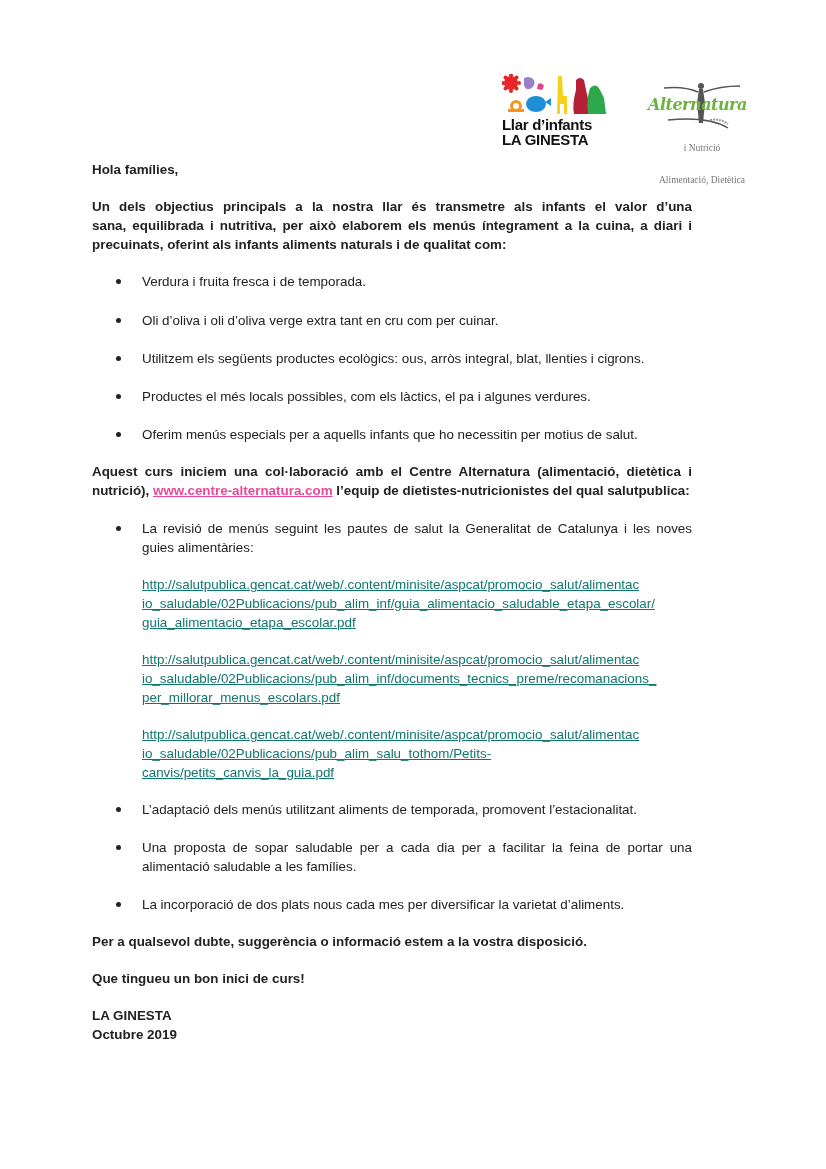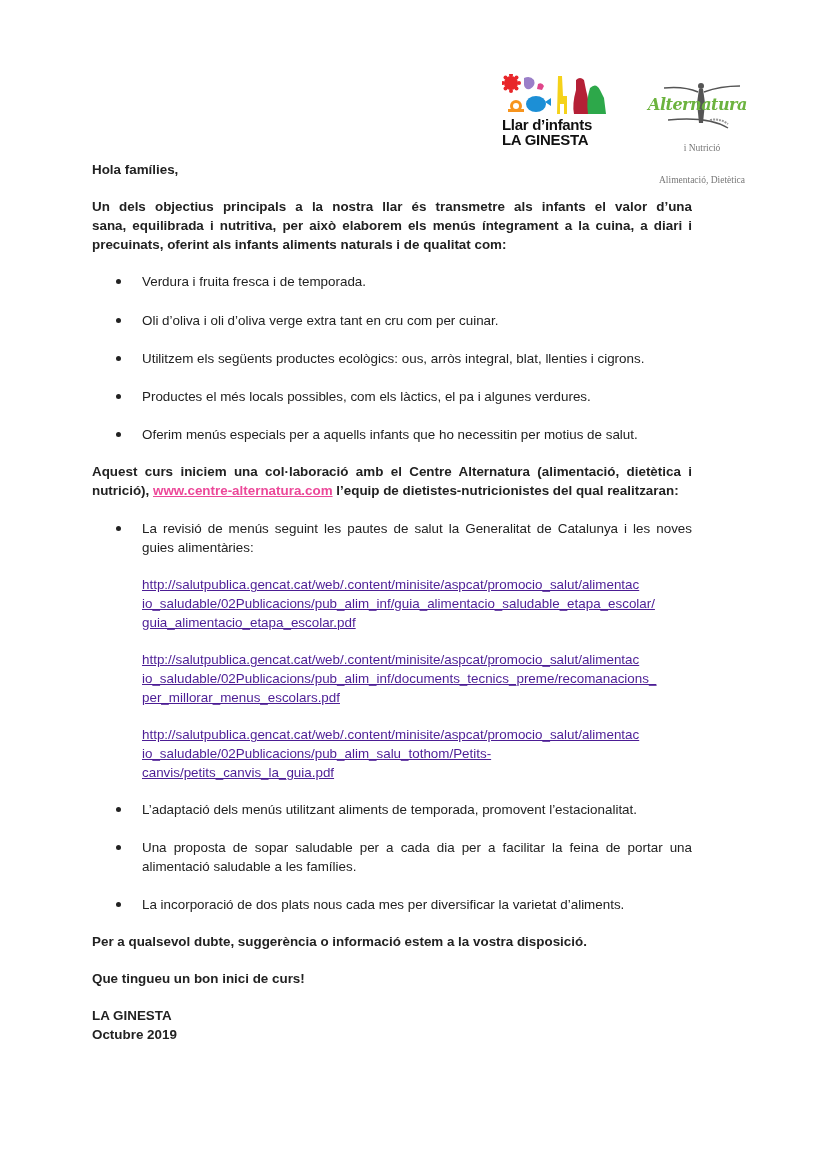--- a/index.html
+++ b/index.html
@@ -41,21 +41,21 @@
     .block { position: absolute; left: 92px; width: 600px; font-weight: bold; }
     .para { text-align: justify; }
     .para.just-last::after { content: ""; display: inline-block; width: 100%; }
     .bullet-row { position: absolute; left: 116px; width: 576px; }
     .bullet-row .dot {
       position: absolute; left: 0; top: 7px; width: 5px; height: 5px; border-radius: 50%; background: #222222;
     }
     .bullet-row .btext { position: absolute; left: 26px; width: 550px; text-align: justify; }
     a.link { color: #ec4899; text-decoration: underline; }
     .url-block {
-      position: absolute; left: 142px; width: 550px; color: #4c1d95; text-decoration: underline;
+      position: absolute; left: 142px; width: 550px; color: #0f766e; text-decoration: underline;
       word-break: break-all; line-height: 19px;
     }
     .url-line { display: block; white-space: nowrap; }
   </style>
 </head>
 <body>
 
 <div class="page">
 
   <div class="logo-ginesta">
@@ -131,21 +131,21 @@
     <span class="dot"></span>
     <span class="btext">Productes el més locals possibles, com els làctics, el pa i algunes verdures.</span>
   </div>
   <div class="bullet-row" style="top:425px;">
     <span class="dot"></span>
     <span class="btext">Oferim menús especials per a aquells infants que ho necessitin per motius de salut.</span>
   </div>
 
   <div class="block" style="top:462px;">
     <span class="para just-last" style="display:block;height:19px;overflow:hidden;">Aquest curs iniciem una col·laboració amb el Centre Alternatura (alimentació, dietètica i</span>
-    <span style="display:block;"><span>nutrició), </span><a class="link" href="#">www.centre-alternatura.com</a><span> l’equip de dietistes-nutricionistes del qual realitzaran:</span></span>
+    <span style="display:block;"><span>nutrició), </span><a class="link" href="#">www.centre-alternatura.com</a><span> l’equip de dietistes-nutricionistes del qual salutpublica:</span></span>
   </div>
 
   <div class="bullet-row" style="top:519px;">
     <span class="dot"></span>
     <span class="btext">
       <span class="para just-last" style="display:block;height:19px;overflow:hidden;">La revisió de menús seguint les pautes de salut la Generalitat de Catalunya i les noves</span>
       <span style="display:block;">guies alimentàries:</span>
     </span>
   </div>
 

